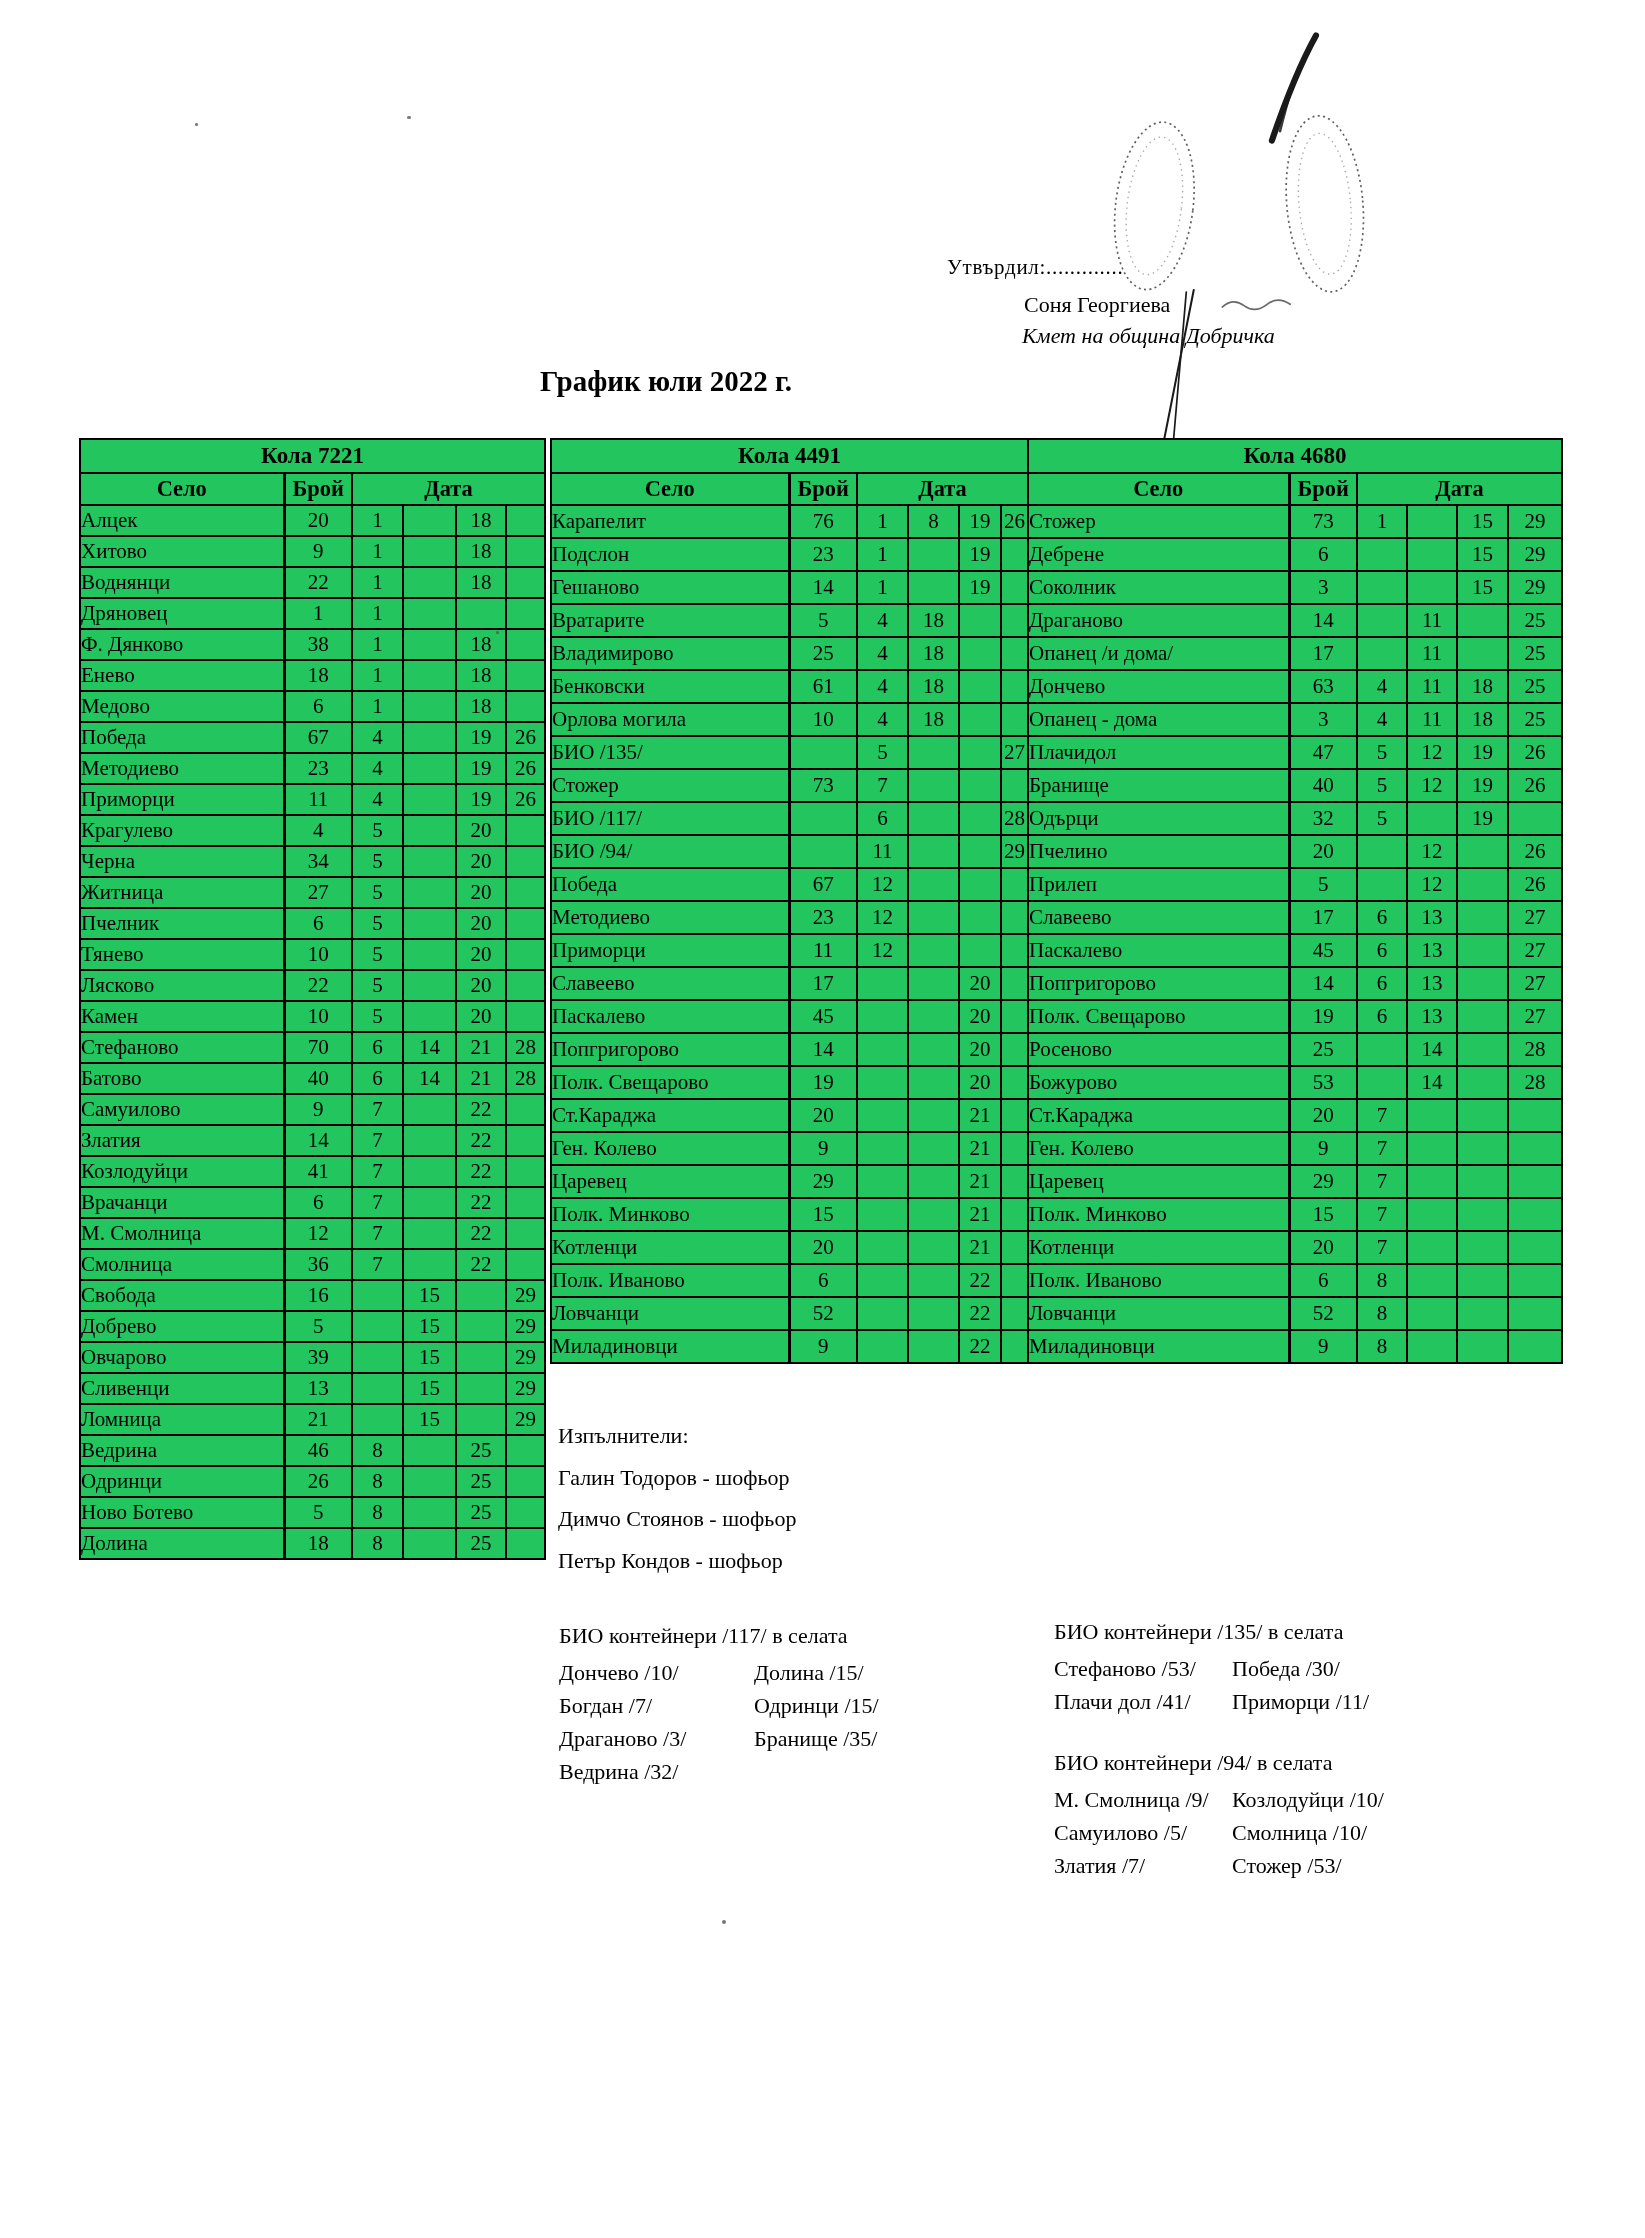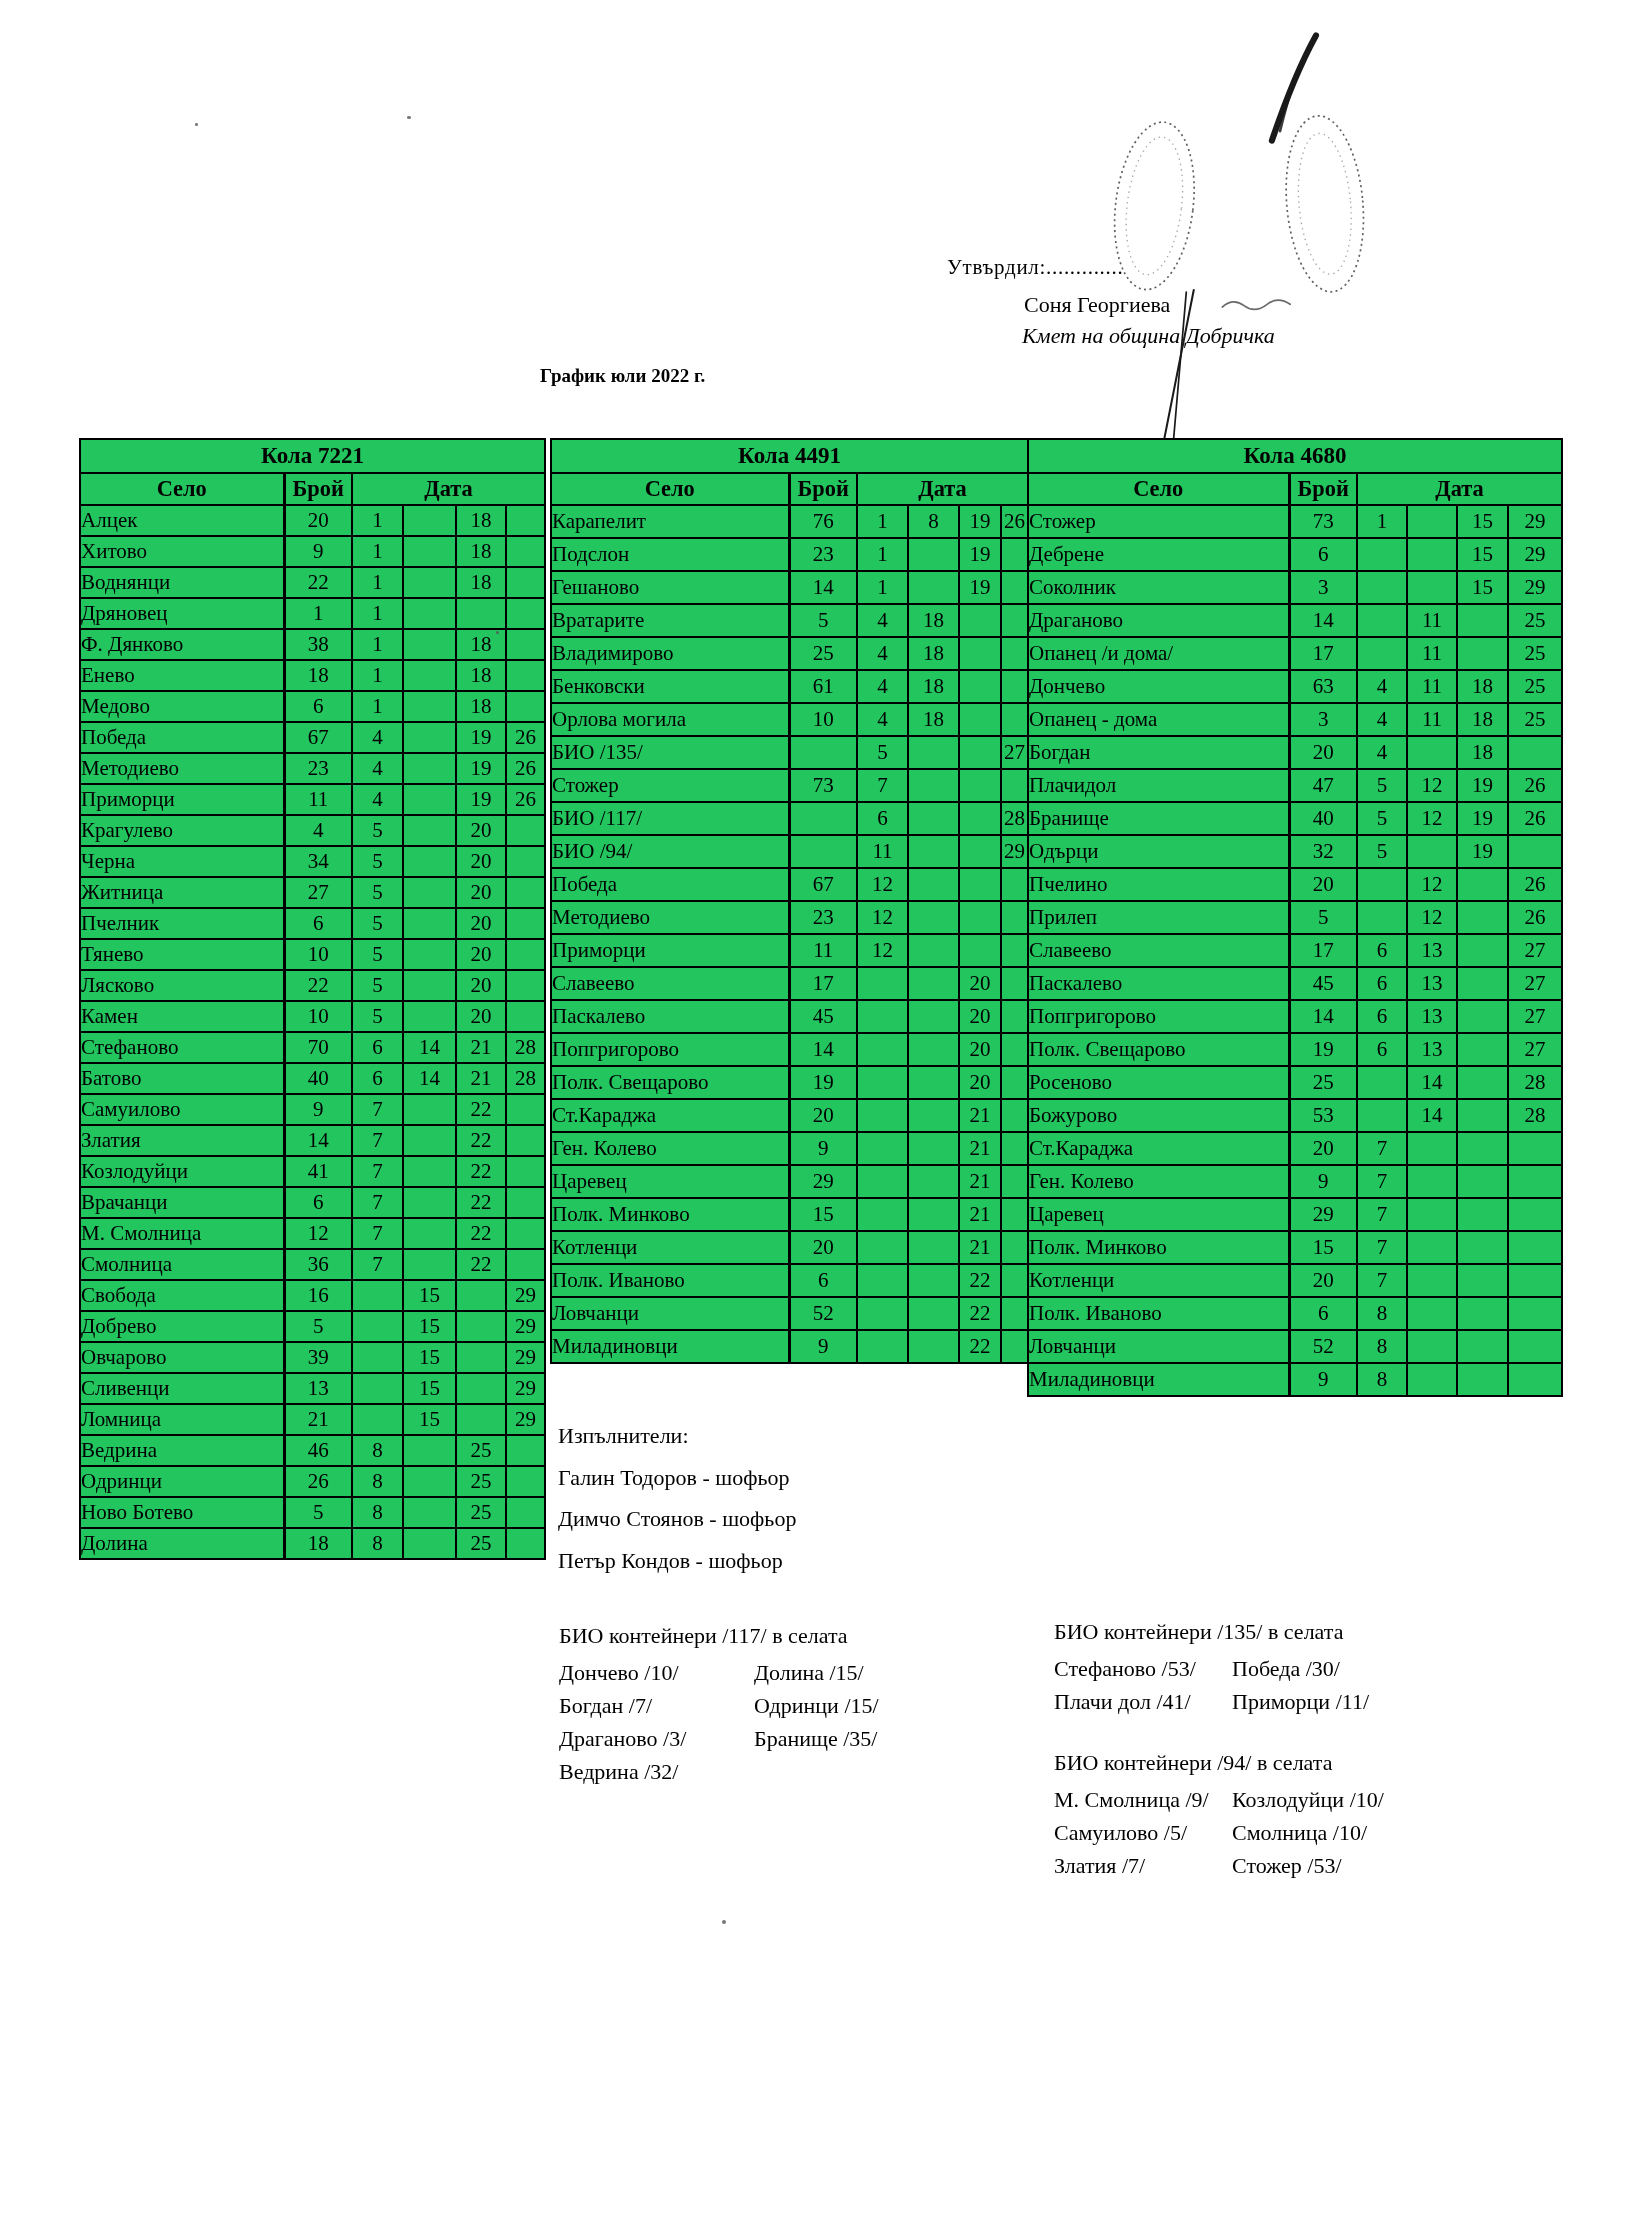--- a/index.html
+++ b/index.html
@@ -3,21 +3,21 @@
 <meta charset="utf-8">
 <style>
   html,body{margin:0;padding:0;background:#e8e8e8}
   .page{position:relative;width:1646px;height:2239px;background:#ffffff;overflow:hidden;
         font-family:"Liberation Serif","DejaVu Serif",serif;color:#000;}
   .abs{position:absolute;}
   
   .approved{font-size:21px;letter-spacing:0.7px;}
   .approver{font-size:22px;}
   .approver-title{font-size:22px;font-style:italic;}
-  .doc-title{font-size:19px;font-weight:bold;}
+  .doc-title{font-size:29px;font-weight:bold;}
   
   table.sched{position:absolute;border-collapse:collapse;table-layout:fixed;background:#22c55e;border:2.7px solid #000;}
   table.sched th,table.sched td{border:2px solid #000;padding:0;overflow:hidden;white-space:nowrap;}
   table.sched .bl{border-left-width:3.4px;}
   .car-head{font-size:23px;font-weight:bold;text-align:center;}
   .col-head{font-size:22.4px;font-weight:bold;text-align:center;}
   td.v{font-size:21px;text-align:left;padding-left:6.8px;}
   td.n{font-size:21px;text-align:center;}
   
   .executors{position:absolute;}
@@ -649,28 +649,20 @@
           <td class="n">18</td>
           <td class="n">25</td>
         </tr>
         <tr style="height: 33px;">
           <td class="v">Опанец - дома</td>
           <td class="n bl">3</td>
           <td class="n">4</td>
           <td class="n">11</td>
           <td class="n">18</td>
           <td class="n">25</td>
-        </tr>
-        <tr style="height: 33px;">
-          <td class="v">Богдан</td>
-          <td class="n bl">20</td>
-          <td class="n">4</td>
-          <td class="n"></td>
-          <td class="n">18</td>
-          <td class="n"></td>
         </tr>
         <tr style="height: 33px;">
           <td class="v">Плачидол</td>
           <td class="n bl">47</td>
           <td class="n">5</td>
           <td class="n">12</td>
           <td class="n">19</td>
           <td class="n">26</td>
         </tr>
         <tr style="height: 33px;">

